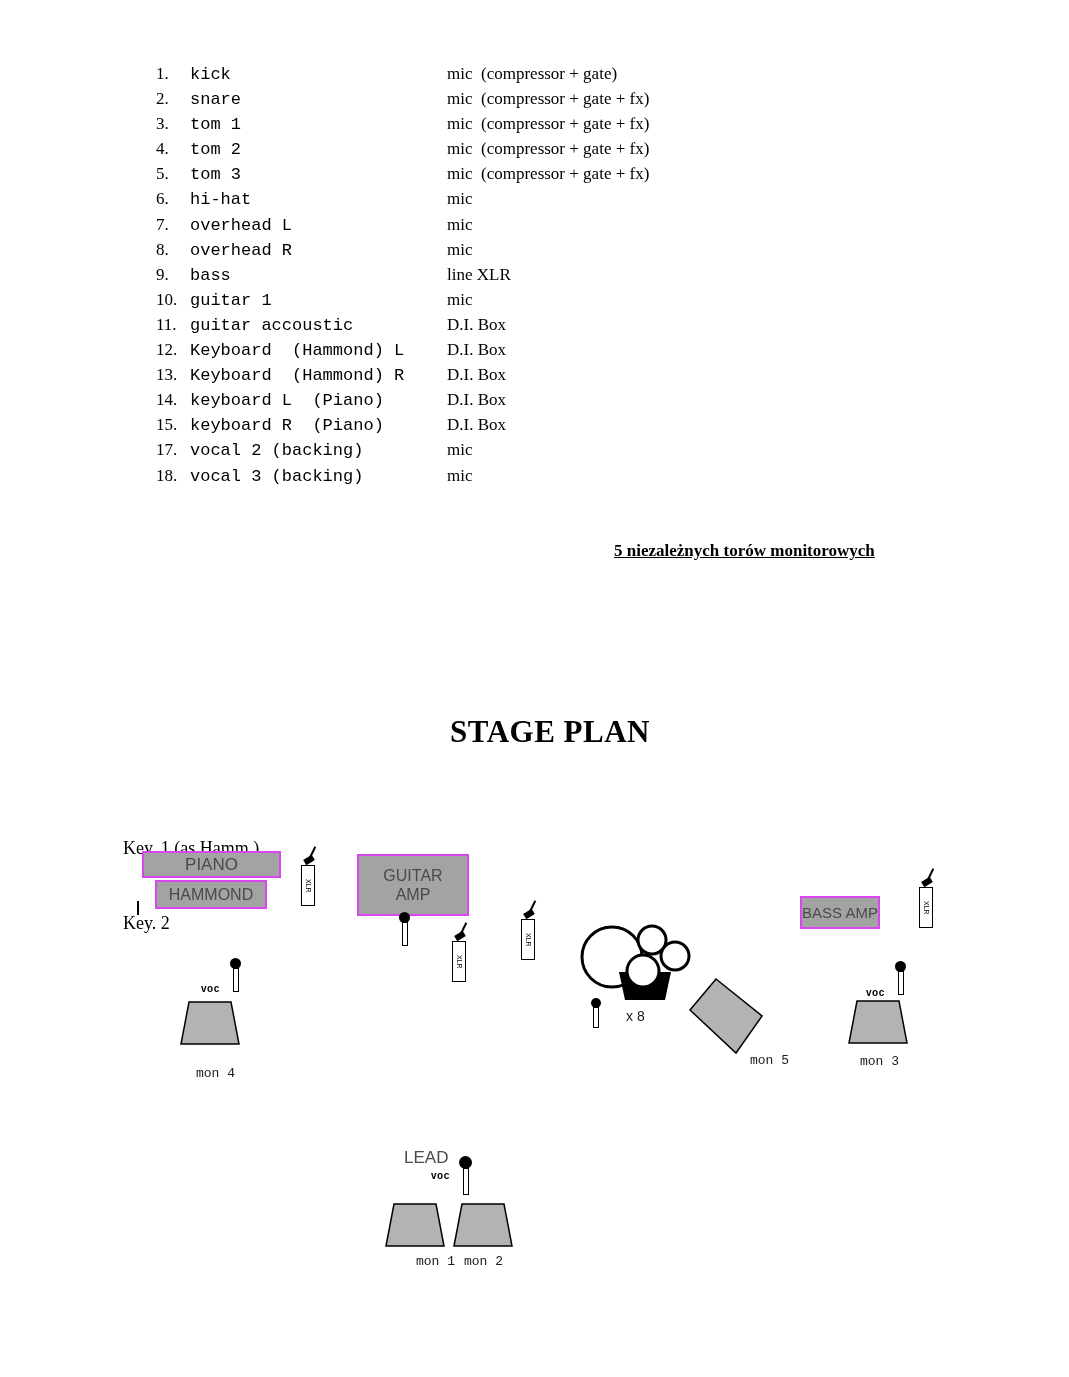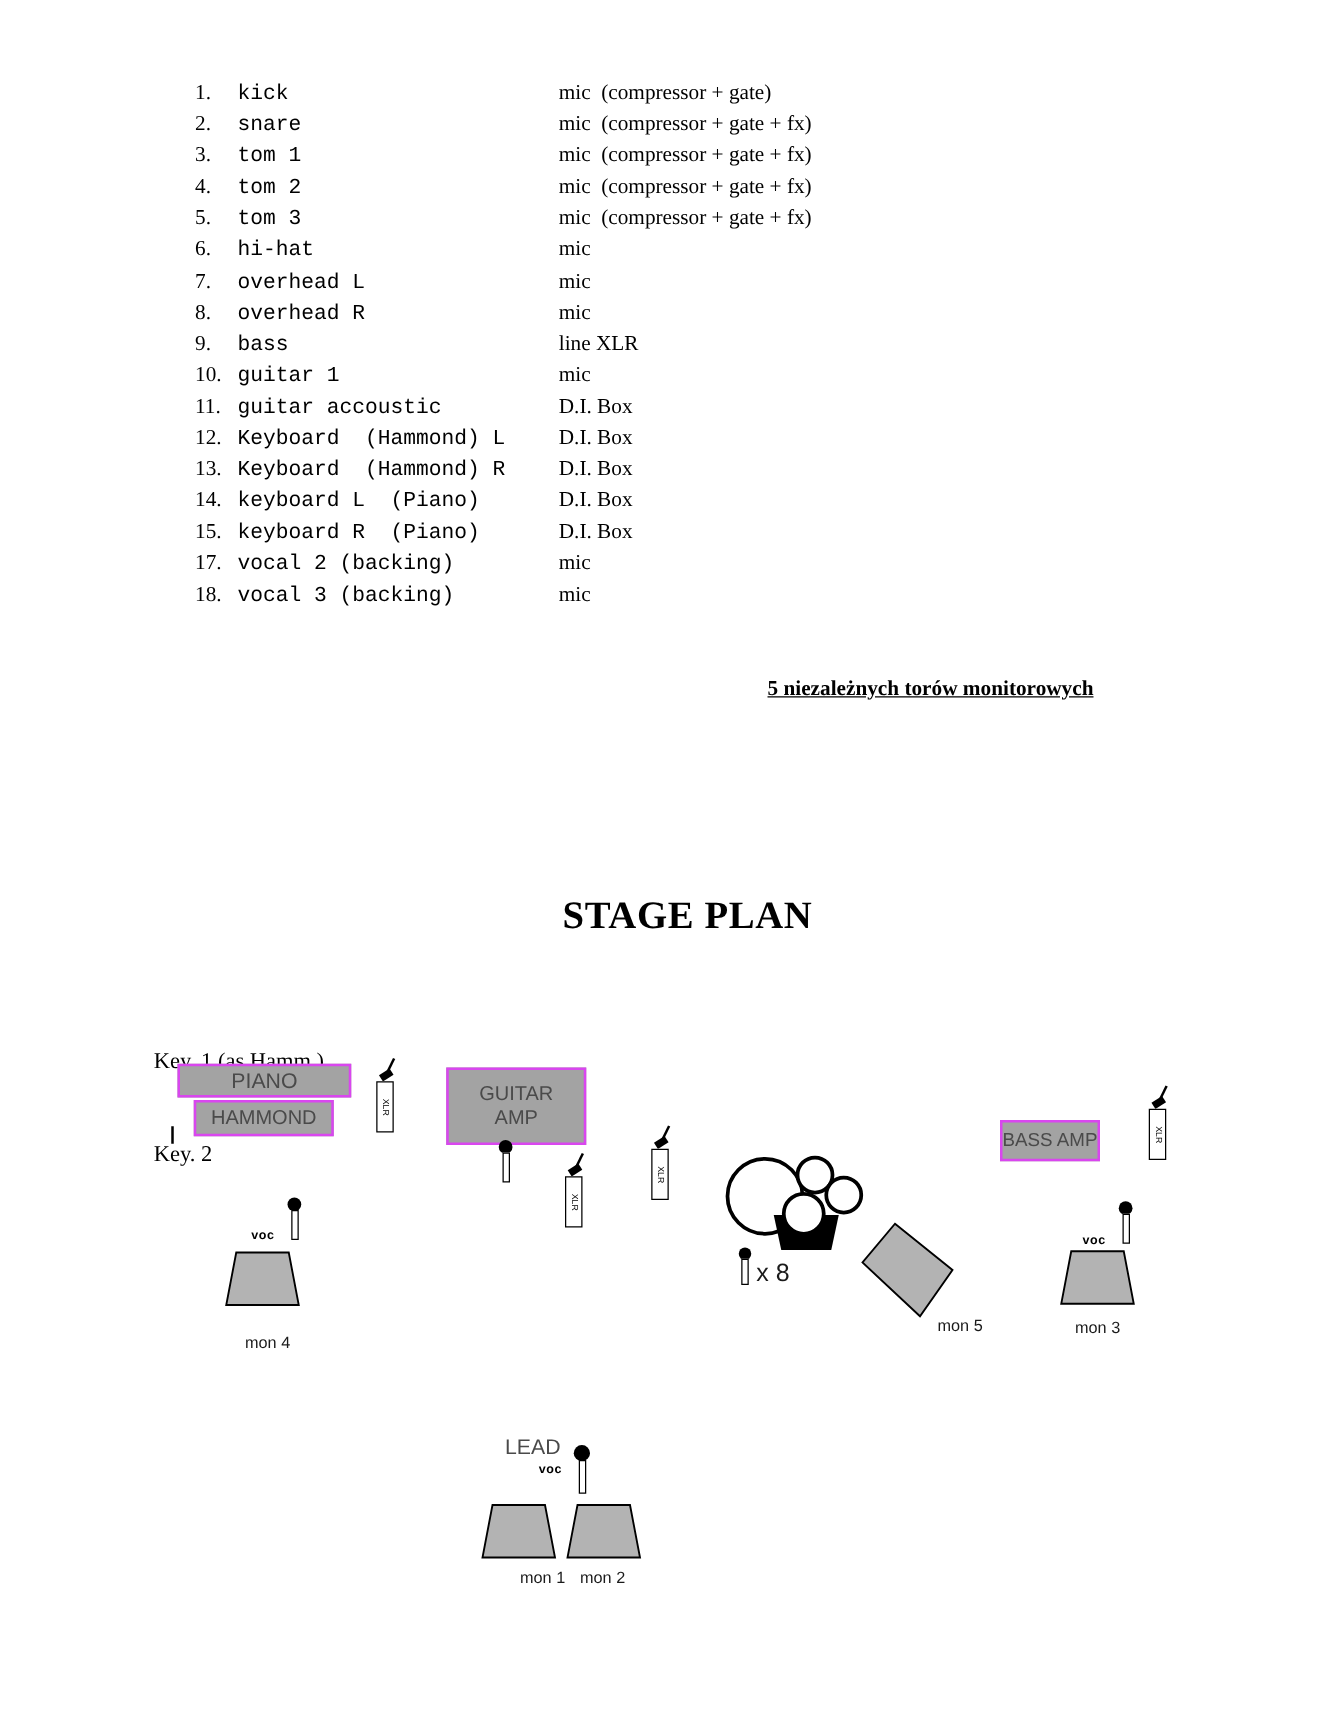--- a/index.html
+++ b/index.html
@@ -54,36 +54,36 @@
   .keys-drums { left: 518px; top: 900px; }
   .keys-bass { left: 916px; top: 868px; }
 
   .wedge { position: absolute; }
   .wedge-mon4 { left: 179px; top: 1000px; }
   .wedge-mon3 { left: 847px; top: 999px; }
   .wedge-mon1 { left: 384px; top: 1202px; }
   .wedge-mon2 { left: 452px; top: 1202px; }
   .wedge-mon5 { left: 688px; top: 977px; }
 
-  .mon-label { position: absolute; font-family: Liberation Sans, sans-serif; font-size: 13px; color: #1a1a1a; white-space: pre; }
+  .mon-label { position: absolute; font-family: Liberation Mono, monospace; font-size: 13px; color: #1a1a1a; white-space: pre; }
   .lbl-mon4 { left: 196px; top: 1066px; }
   .lbl-mon5 { left: 750px; top: 1053px; }
   .lbl-mon3 { left: 860px; top: 1054px; }
   .lbl-mon1 { left: 392px; top: 1254px; margin-left: 24px; }
   .lbl-mon2 { left: 464px; top: 1254px; }
 
   .voc { position: absolute; font-family: "Liberation Sans", sans-serif; font-weight: bold; font-size: 10px; letter-spacing: 0.5px; color: #000; }
   .voc-left  { left: 201px; top: 983px; }
   .voc-right { left: 866px; top: 987px; }
   .voc-lead  { left: 431px; top: 1170px; }
 
   .lead-label { position: absolute; left: 404px; top: 1148px; font-family: "Liberation Sans", sans-serif; font-size: 17px; color: #4a4a4a; }
 
   .drumkit { position: absolute; left: 573px; top: 911px; }
-  .xlabel { position: absolute; left: 605px; top: 1008px; font-family: "Liberation Sans", sans-serif; font-size: 20px; color: #1a1a1a; }
+  .xlabel { position: absolute; left: 626px; top: 1008px; font-family: "Liberation Sans", sans-serif; font-size: 14px; color: #1a1a1a; }
 </style>
 </head>
 <body>
 
 <div class="page">
 
   <div class="channel-list">
       <div class="ch-row">
         <span class="ch-num">1.</span>
         <span class="ch-name">kick</span>

